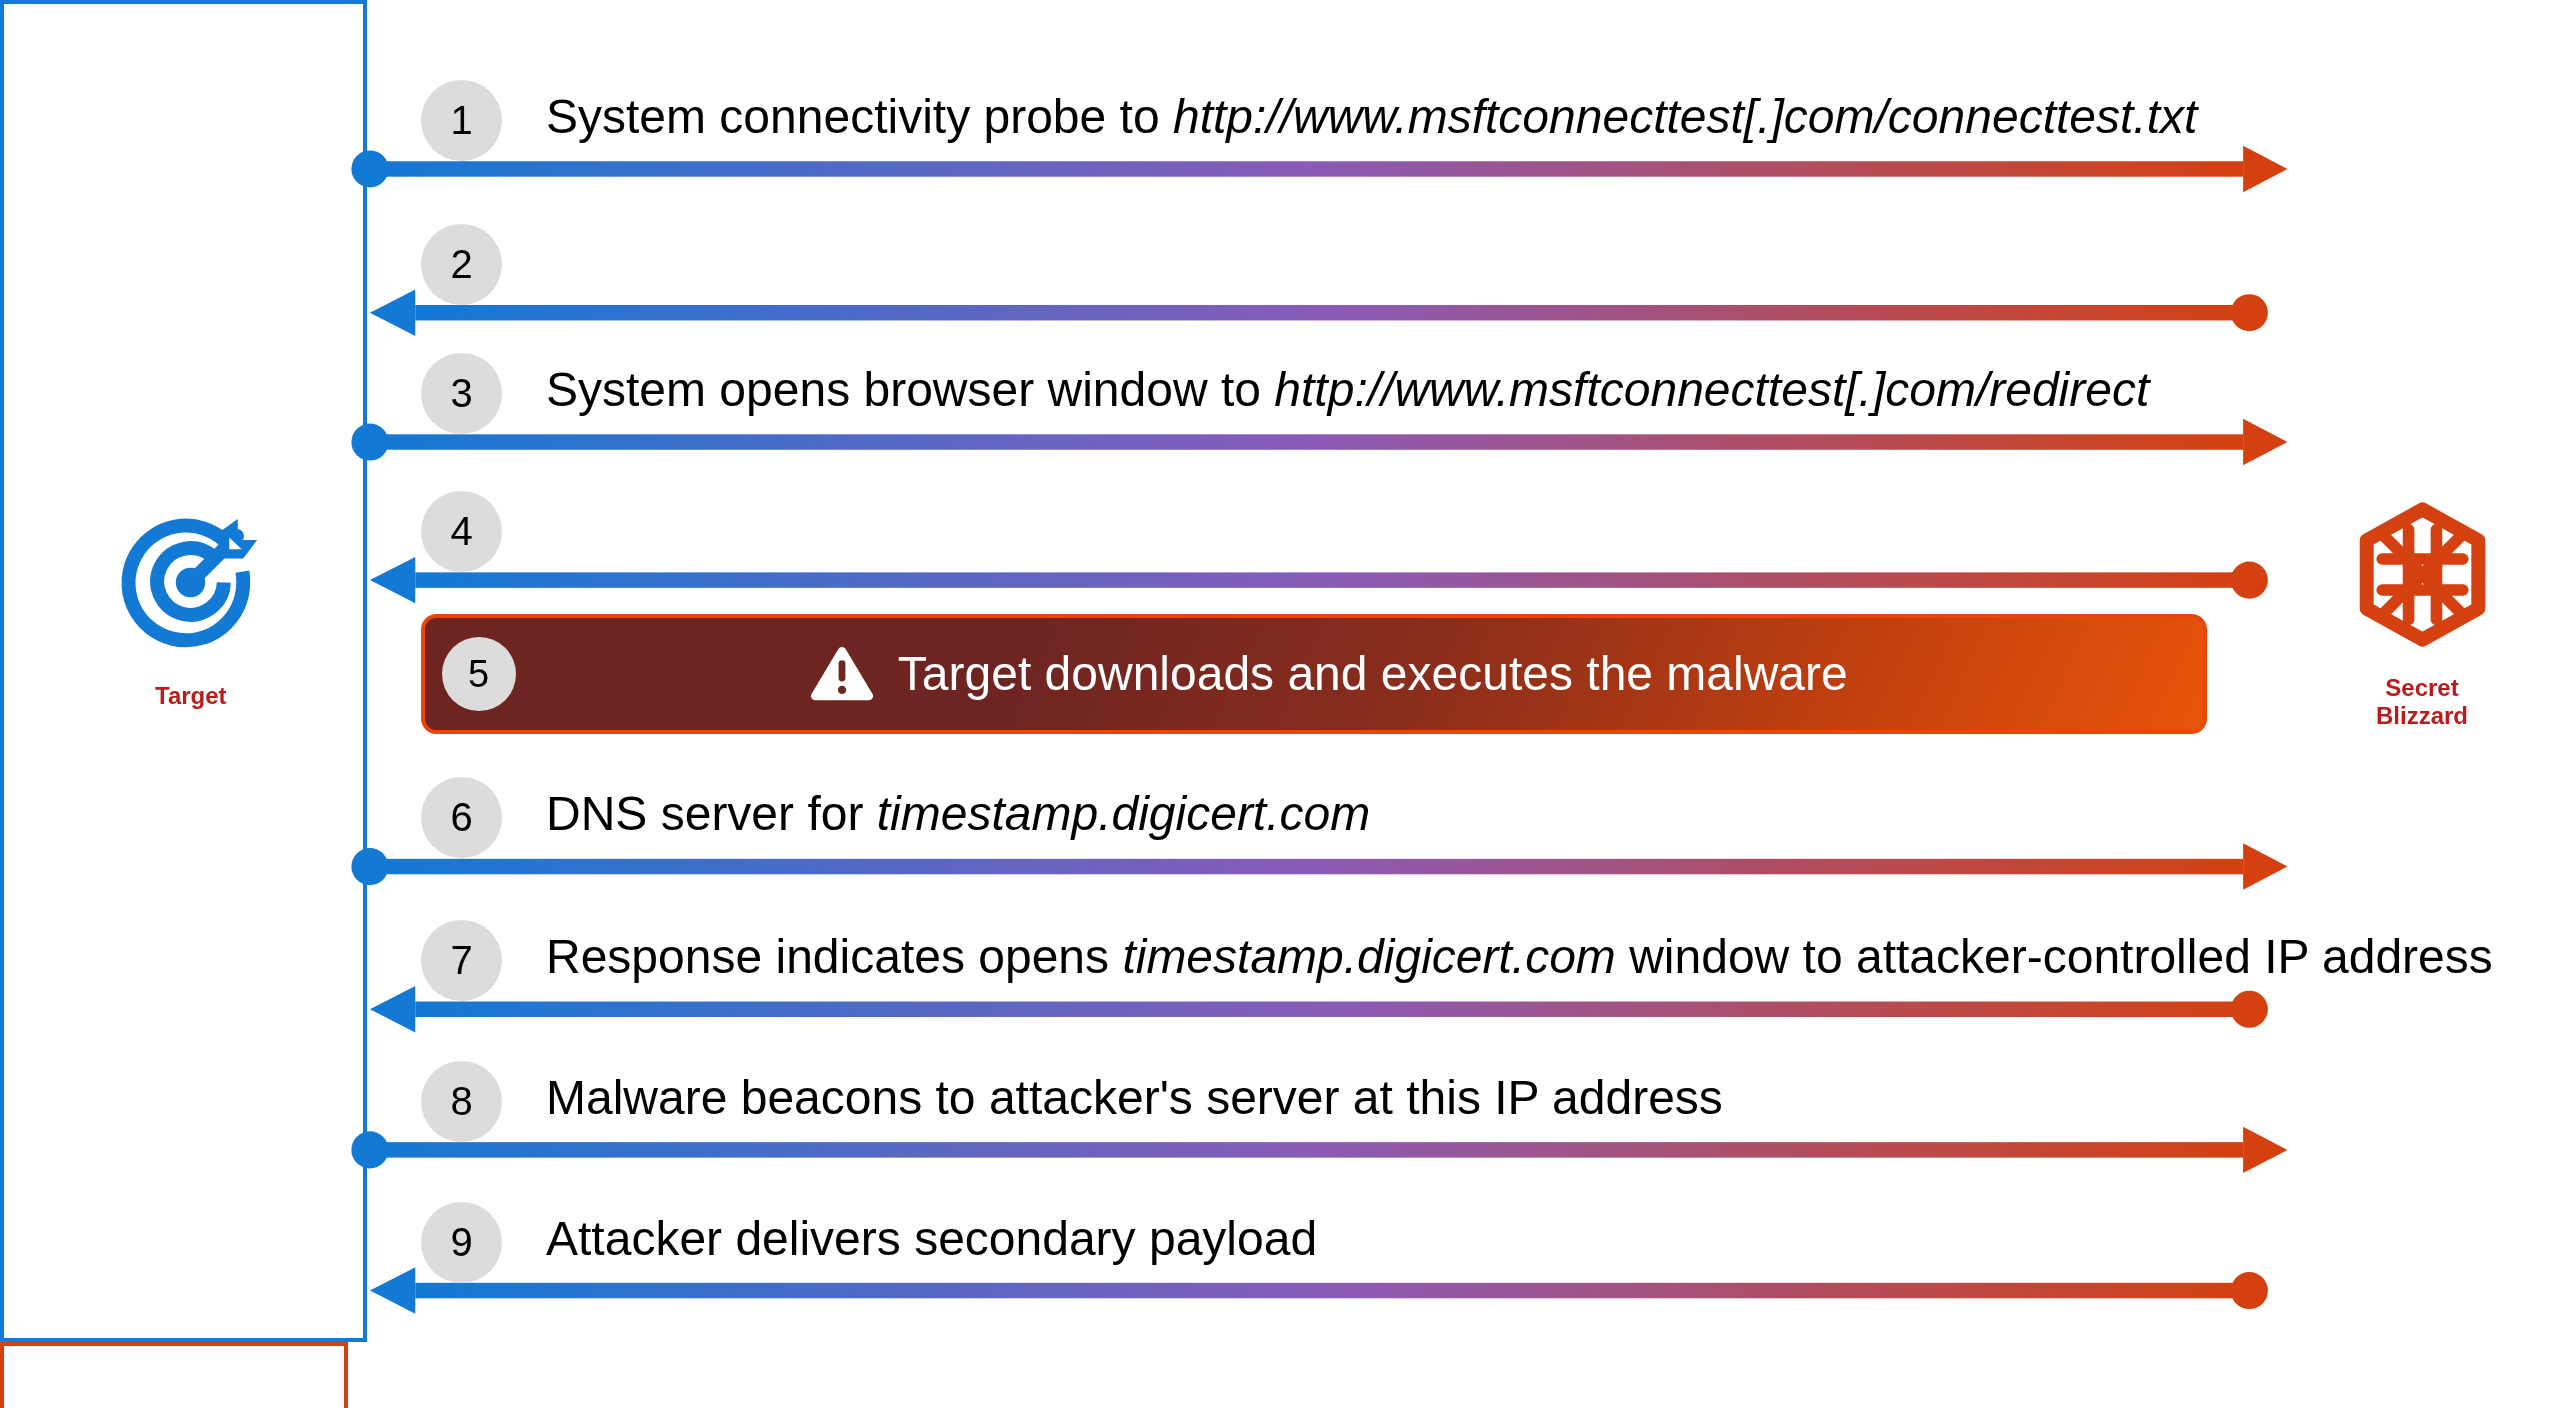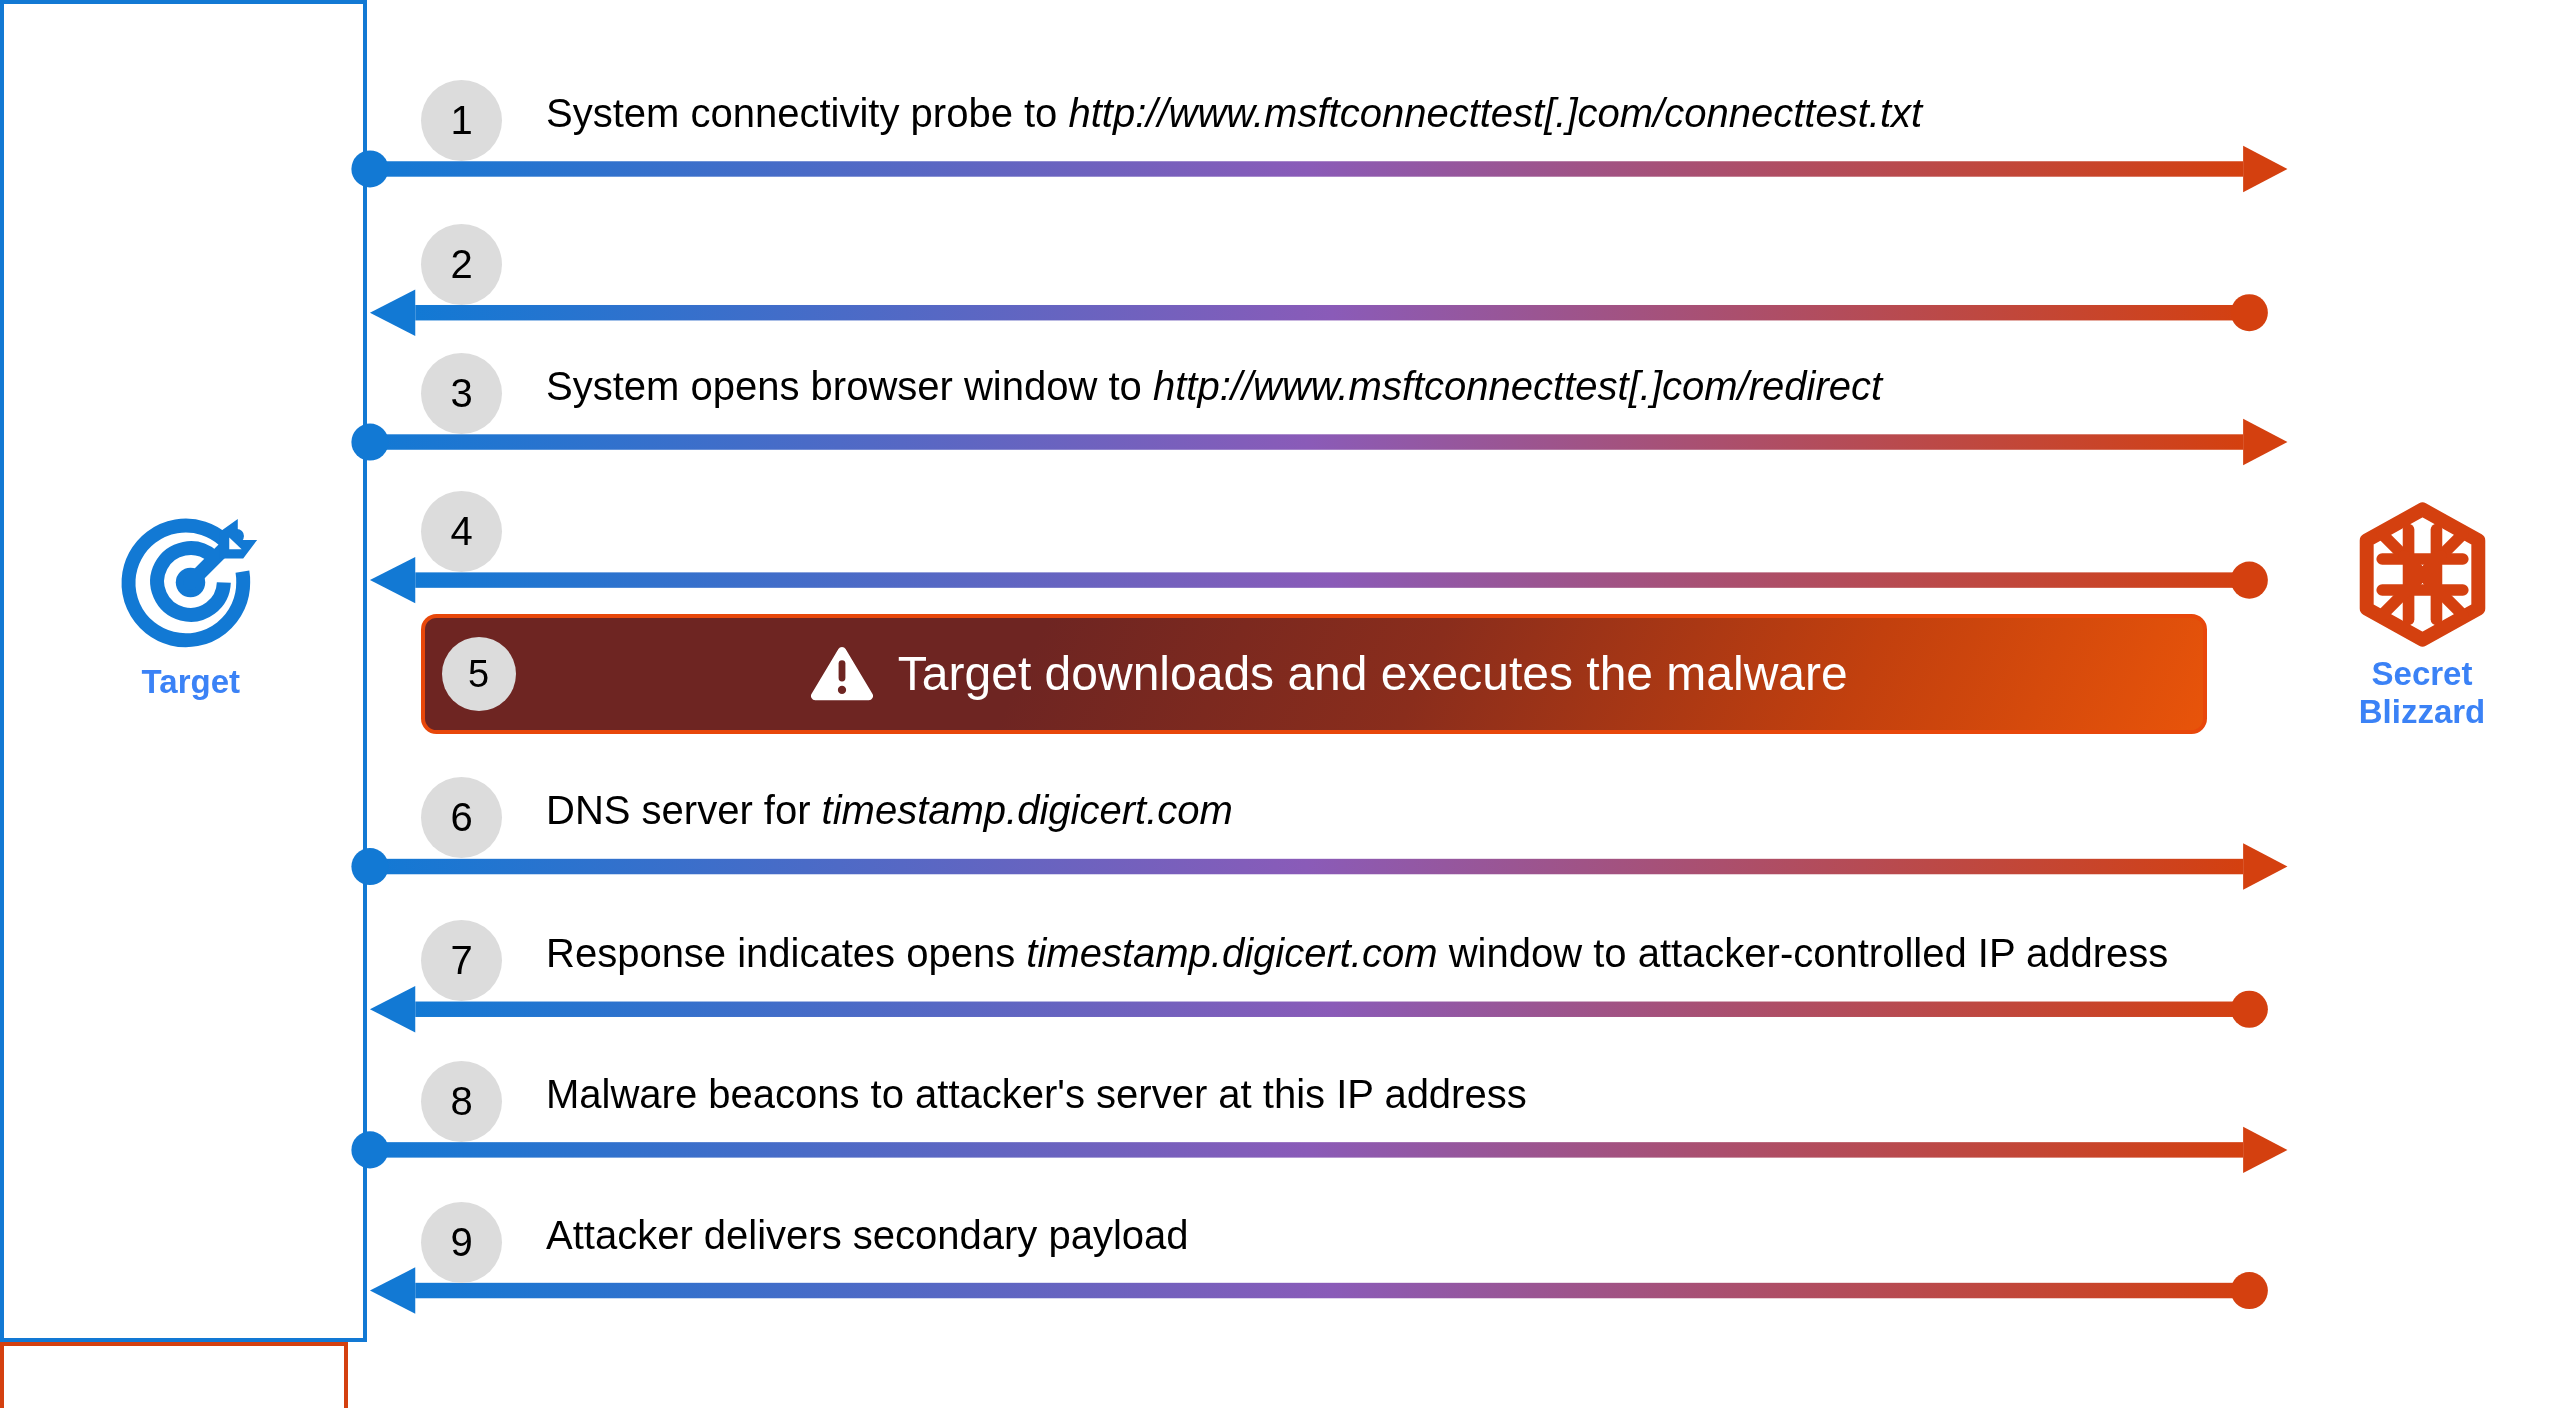--- a/index.html
+++ b/index.html
@@ -36,25 +36,25 @@
     position: absolute;
     width: 100%;
     left: 0;
     text-align: center;
   }
   .actor-icon {
     display: block;
     margin: 0 auto;
   }
   .actor-label {
-    font-size: 33px;
+    font-size: 24px;
     font-weight: bold;
-    color: #3b82f6;
+    color: #b91c1c;
     line-height: 1.16;
-    margin-top: 3px;
+    margin-top: 22px;
     white-space: pre-line;
   }
 
   
   .row {
     position: absolute;
     left: 0;
     width: 2610px;
     height: 82px;
   }
@@ -69,21 +69,21 @@
     line-height: 81px;
     text-align: center;
     font-weight: 400;
     left: 421px;
     top: 0px;
   }
   .row-text {
     position: absolute;
     left: 546px;
     top: 13.4px;
-    font-size: 40px;
+    font-size: 48px;
     color: #000000;
     white-space: nowrap;
     line-height: 1;
   }
   .row-text i {
     font-style: italic;
   }
 
   
   .arrow-svg {

